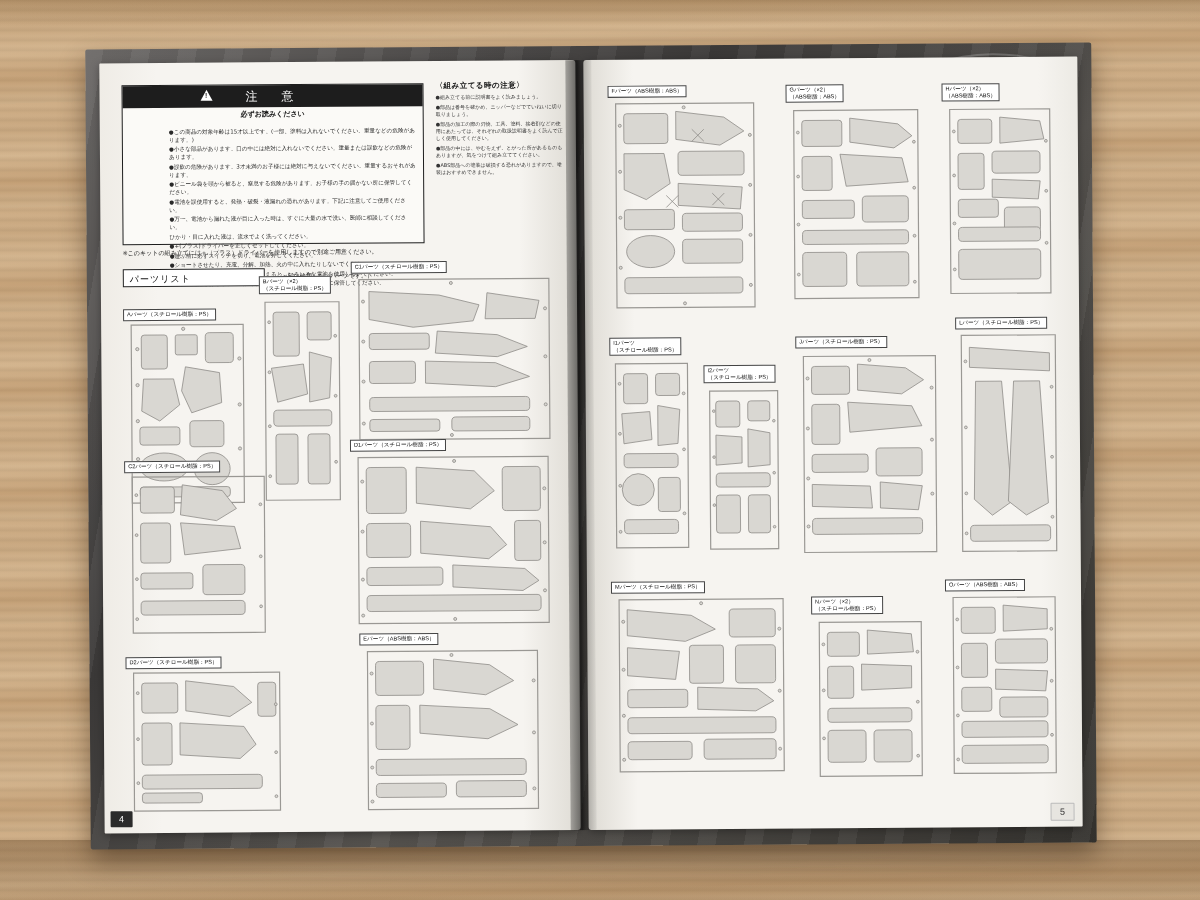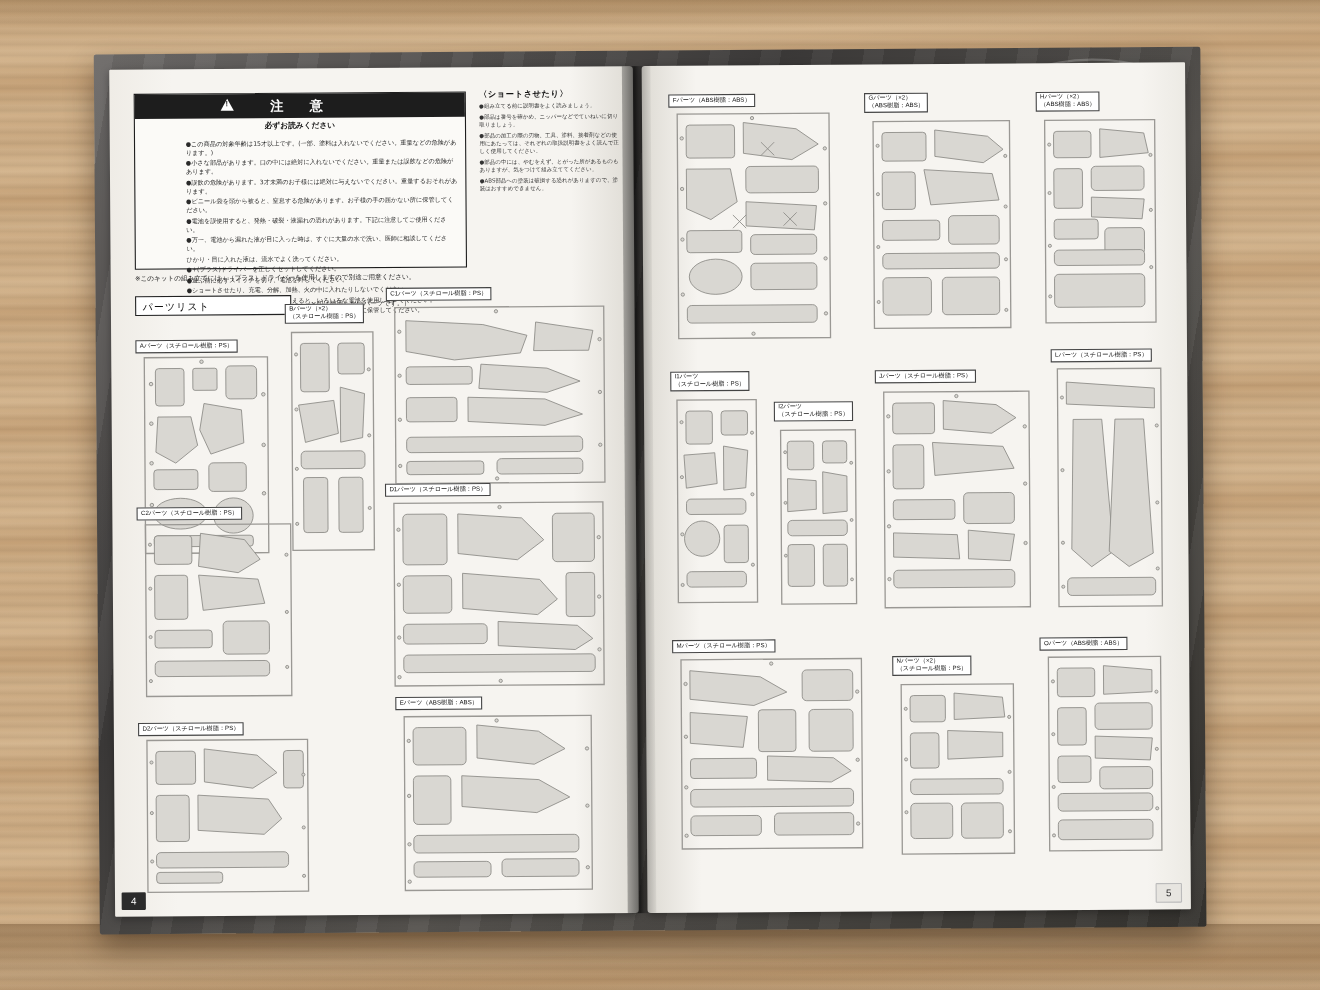--- a/index.html
+++ b/index.html
@@ -70,21 +70,21 @@
   
   #warnBox{
     position:absolute;left:22px;top:22px;width:300px;height:158px;
     border:1.6px solid #1d1d1d;background:#fbfaf7;
   }
   #warnHdrBar{
     position:absolute;left:0;top:0;width:100%;height:22px;background:#1d1d1d;
   }
   #warnHdrBar .label{
     position:absolute;left:50%;top:3px;transform:translateX(-50%);
-    color:#fff;font-size:12px;font-weight:bold;letter-spacing:6px;
+    color:#fff;font-size:12px;font-weight:normal;letter-spacing:6px;
   }
   #warnHdrBar .tri{
     position:absolute;left:78px;top:4px;width:0;height:0;
     border-left:6px solid transparent;border-right:6px solid transparent;border-bottom:11px solid #fff;
   }
   #warnHdrBar .tri:after{content:"!";position:absolute;left:-1.6px;top:2px;color:#1d1d1d;font-size:7px;font-weight:bold;}
   #warnSub{position:absolute;left:0;top:24px;width:100%;text-align:center;font-size:7px;font-weight:bold;color:#111;}
   #warnList{position:absolute;left:6px;top:36px;right:6px;}
   #warnList li{list-style:none;margin:0 0 1.5px 0;padding:0;}
   #warnFoot{position:absolute;left:22px;top:186px;font-size:6px;color:#222;}
@@ -159,21 +159,21 @@
         <li>●+(プラス)ドライバーを正しくセットしてください。</li>
         <li>●遊ぶ前に必ずスイッチを切り、電池を外してください。</li>
         <li>●ショートさせたり、充電、分解、加熱、火の中に入れたりしないでください。</li>
         <li>●電池を落としたり、強い衝撃をあたえると、いろいろな電池を使用しないでください。</li>
         <li>●ボタン電池はおもちゃに危険です。お子様の手の届かない所に保管してください。</li>
       </ul>
     </div>
     <div id="warnFoot" class="jp">※このキットの組み立てには＋（プラス）ドライバーを使用しますので別途ご用意ください。</div>
 
     <div id="asmNotes" class="jp">
-      <div class="hd">〈ショートさせたり〉</div>
+      <div class="hd">〈組み立てる時の注意〉</div>
       <ul class="xtiny" style="margin:0;padding:0;">
         <li>●組み立てる前に説明書をよく読みましょう。</li>
         <li>●部品は番号を確かめ、ニッパーなどでていねいに切り取りましょう。</li>
         <li>●部品の加工の際の刃物、工具、塗料、接着剤などの使用にあたっては、それぞれの取扱説明書をよく読んで正しく使用してください。</li>
         <li>●部品の中には、やむをえず、とがった所があるものもありますが、気をつけて組み立ててください。</li>
         <li>●ABS部品への塗装は破損する恐れがありますので、塗装はおすすめできません。</li>
       </ul>
     </div>
 
     <div id="partsTitleBar">

